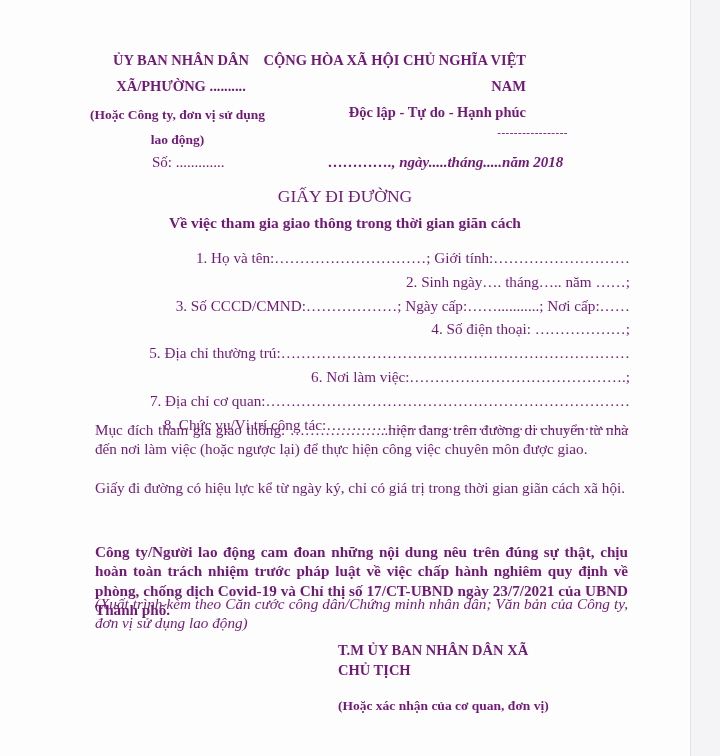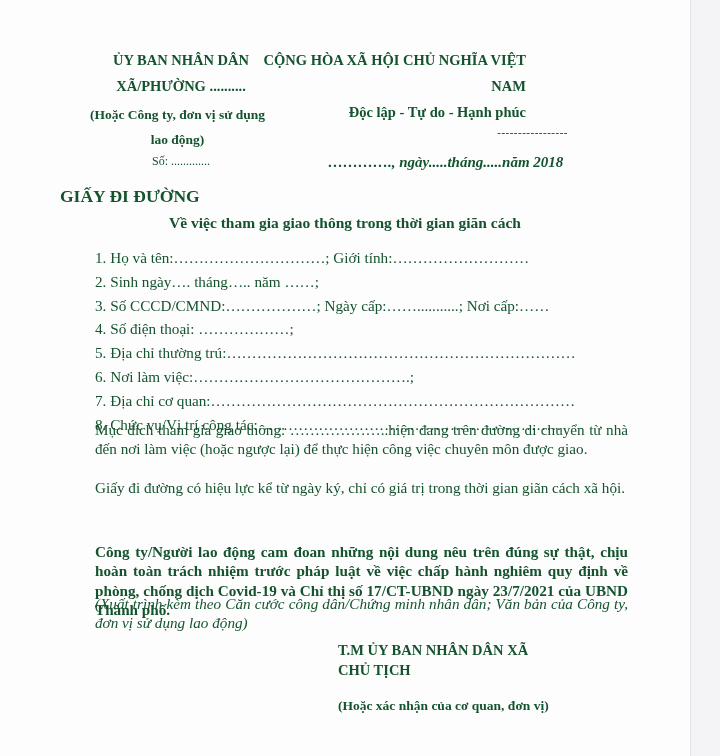--- a/index.html
+++ b/index.html
@@ -7,21 +7,21 @@
     padding: 0;
     background: #ffffff;
   }
   .page {
     position: relative;
     width: 720px;
     height: 756px;
     background: #fdfdfe;
     overflow: hidden;
     font-family: "Liberation Serif", "DejaVu Serif", serif;
-    color: #14532d;
+    color: #701a75;
   }
   .scan-edge {
     position: absolute;
     left: 690px;
     top: 0;
     width: 30px;
     height: 756px;
     background: #f4f3f6;
     border-left: 1px solid #e4e2e7;
   }
@@ -59,52 +59,54 @@
     font-size: 11px;
     font-weight: bold;
     letter-spacing: 0.5px;
     line-height: 14px;
     transform: translateX(42px);
   }
   .so-line {
     position: absolute;
     left: 152px;
     top: 154px;
-    font-size: 12px;
+    font-size: 15px;
   }
   .date-line {
     position: absolute;
     left: 328px;
     top: 154px;
     font-size: 15px;
     font-style: italic;
     font-weight: bold;
   }
   .doc-title {
     position: absolute;
     left: 60px;
     top: 186px;
     width: 570px;
-    font-weight: bold;
+    text-align: center;
+    font-weight: normal;
     font-size: 17.5px;
   }
   .doc-subtitle {
     position: absolute;
     left: 60px;
     top: 214px;
     width: 570px;
     text-align: center;
     font-weight: bold;
     font-size: 15.5px;
   }
   .fields {
     position: absolute;
     left: 95px;
     top: 246px;
     width: 535px;
+    text-align: right;
   }
   .field {
     font-size: 15.2px;
     line-height: 23.8px;
     white-space: nowrap;
     overflow: hidden;
   }
   .para {
     position: absolute;
     left: 95px;

